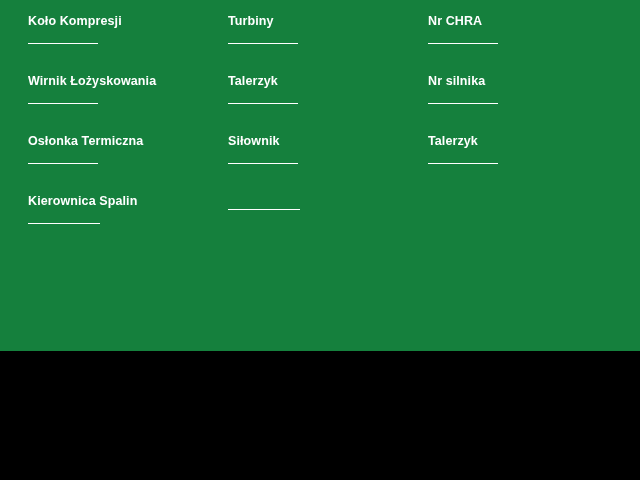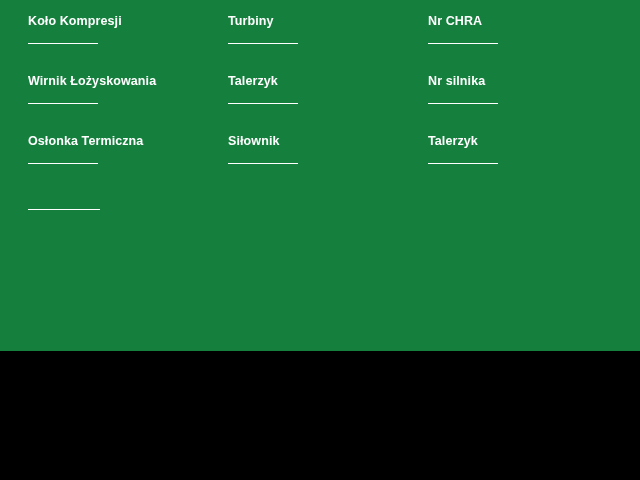--- a/index.html
+++ b/index.html
@@ -98,20 +98,24 @@
     <div class="field">
       <span class="field-label">Siłownik</span>
       <span class="field-rule"></span>
     </div>
 
     <div class="field">
       <span class="field-label">Talerzyk</span>
       <span class="field-rule"></span>
     </div>
 
+    <div class="field">
+      <span class="field-label">Kierownica Spalin</span>
+      <span class="field-rule wide"></span>
+    </div>
 
     <div class="field">
       <span class="field-rule wide"></span>
     </div>
 
 
   </div>
 </div>
 
 </body></html>

